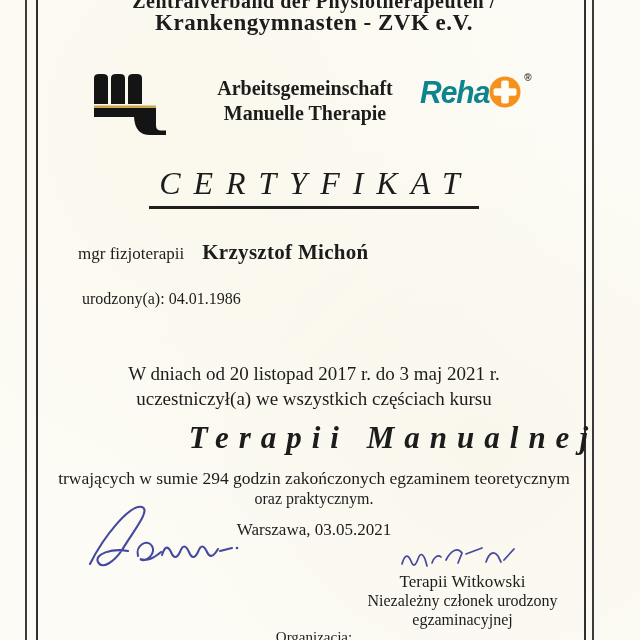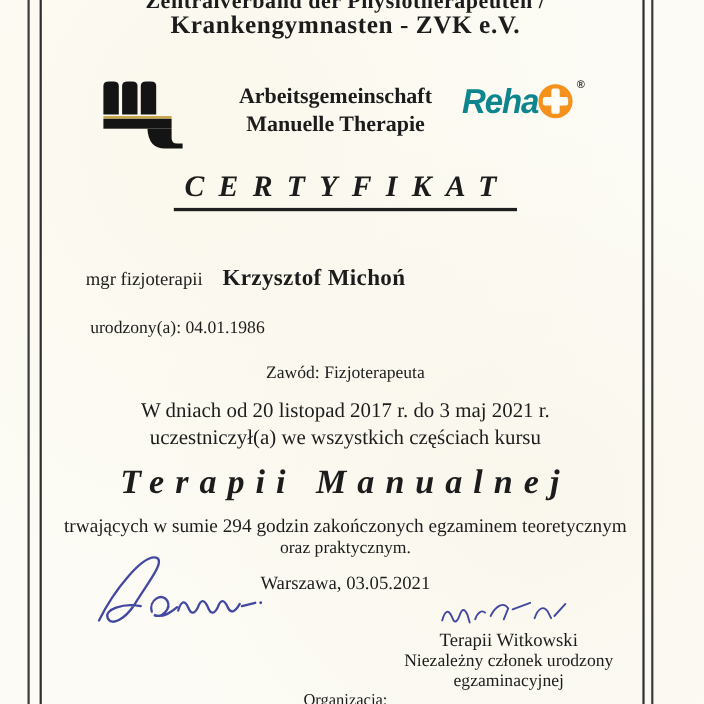--- a/index.html
+++ b/index.html
@@ -36,34 +36,34 @@
   .reha-text{
     font-family:"Liberation Sans","DejaVu Sans",sans-serif;
     font-weight:bold;font-style:italic;font-size:30px;line-height:1;
     color:#0d858e;letter-spacing:-1px;transform:scaleY(1.05);
   }
   .reha-plus{margin-left:-2px;margin-top:-4px;}
   .reha-reg{font-family:"Liberation Sans",sans-serif;font-size:10px;color:#333;
     margin-left:1px;margin-top:-6px;font-style:normal;font-weight:bold;}
 
   .title{
-    top:154px;font-size:27px;font-weight:bold;font-style:italic;
+    top:165px;font-size:32px;font-weight:normal;font-style:italic;
     letter-spacing:13px;
   }
   .title span{border-bottom:3px solid #1f1f1f;padding:0 6px 5px 10px;}
 
   .recipient{position:absolute;left:78px;top:240px;font-size:17px;}
   .recipient b{font-size:21px;margin-left:18px;letter-spacing:.3px;}
   .born{position:absolute;left:82px;top:290px;font-size:16px;}
 
   .zawod{top:331px;font-size:16px;}
   .period1{top:363px;font-size:19px;}
   .period2{top:388px;font-size:19px;}
   .course{
-    top:420px;font-size:31px;font-weight:bold;font-style:italic;letter-spacing:10px;
+    top:420px;font-size:31px;font-weight:bold;font-style:italic;letter-spacing:10px;text-align:right;
   }
   .dur1{top:468px;font-size:17.5px;}
   .dur2{top:490px;font-size:16px;}
   .placedate{top:520px;font-size:17px;}
 
   .sig-left{position:absolute;left:78px;top:498px;}
   .sig-right{position:absolute;left:396px;top:542px;}
 
   .signer-left{position:absolute;left:60px;top:572px;width:215px;text-align:center;
     font-size:16px;line-height:1.18;}
@@ -118,21 +118,20 @@
 
   <div class="centered title">
     <span>CERTYFIKAT</span>
   </div>
 
   <div class="recipient">
     <span>mgr fizjoterapii</span><b>Krzysztof Michoń</b>
   </div>
   <div class="born">urodzony(a): 04.01.1986</div>
 
-  <div class="centered zawod">Zawód: Fizjoterapeuta</div>
   <div class="centered period1">W dniach od 20 listopad 2017 r. do 3 maj 2021 r.</div>
   <div class="centered period2">uczestniczył(a) we wszystkich częściach kursu</div>
   <div class="centered course">Terapii Manualnej</div>
   <div class="centered dur1">trwających w sumie 294 godzin zakończonych egzaminem teoretycznym</div>
   <div class="centered dur2">oraz praktycznym.</div>
 
   <div class="centered placedate">Warszawa, 03.05.2021</div>
 
   <div class="sig-left">
     <svg width="168" height="78" viewBox="0 0 168 78" aria-hidden="true">

